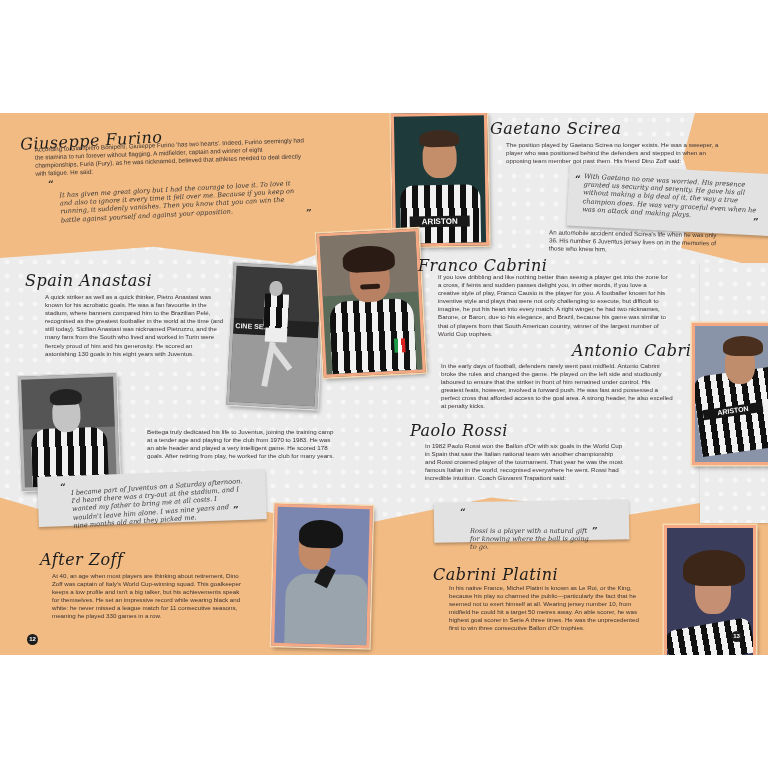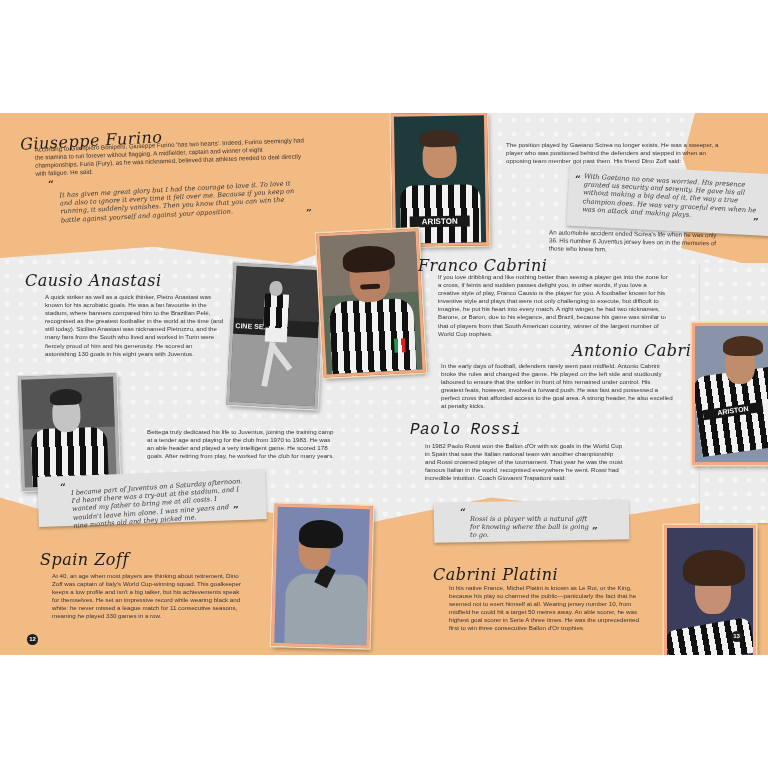--- a/index.html
+++ b/index.html
@@ -35,20 +35,21 @@
   <div class="quote" style="left:60px; top:72px; width:245px; transform:rotate(-3deg);">It has given me great glory but I had the courage to love it. To love it and also to ignore it every time it fell over me. Because if you keep on running, it suddenly vanishes. Then you know that you can win the battle against yourself and against your opposition.</div>
   <div class="qm" style="left:306px; top:94px;">”</div>
 
   <div class="photo" style="left:392px; top:0; width:90px; height:127px; background:#1f3a3a; transform:rotate(-1deg);">
     <div class="stripes" style="position:absolute; left:5px; right:5px; bottom:0; height:58px; border-radius:14px 14px 0 0;"></div>
     <div style="position:absolute; left:14px; bottom:16px; width:60px; height:11px; background:#1a1a1a; color:#fff; font-size:8px; font-weight:bold; text-align:center; line-height:11px;">ARISTON</div>
     <div class="face" style="left:28px; top:20px; width:34px; height:42px; background:#c58e6a;"></div>
     <div class="hair" style="left:25px; top:14px; width:40px; height:17px; background:#3e2a1e;"></div>
   </div>
 
+  <div class="name" style="left:490px; top:6px;">Gaetano Scirea</div>
   <div class="body" style="left:506px; top:28px; width:225px;">The position played by Gaetano Scirea no longer exists. He was a sweeper, a player who was positioned behind the defenders and stepped in when an opposing team member got past them. His friend Dino Zoff said:</div>
   <div class="strip" style="left:568px; top:56px; width:210px; height:62px; transform:rotate(3deg);"></div>
   <div class="qm" style="left:575px; top:60px;">“</div>
   <div class="quote" style="left:583px; top:64px; width:178px; transform:rotate(3deg);">With Gaetano no one was worried. His presence granted us security and serenity. He gave his all without making a big deal of it, the way a true champion does. He was very graceful even when he was on attack and making plays.</div>
   <div class="qm" style="left:753px; top:103px;">”</div>
   <div class="body" style="left:549px; top:117px; width:175px; transform:rotate(1deg);">An automobile accident ended Scirea's life when he was only 36. His number 6 Juventus jersey lives on in the memories of those who knew him.</div>
 
   <div class="photo" style="left:230px; top:152px; width:85px; height:136px; background:#6b6b6b; transform:rotate(3deg); filter:grayscale(1);">
     <div style="position:absolute; left:0; right:0; top:0; height:55px; background:#3a3a3a;"></div>
     <div style="position:absolute; left:0; right:0; top:52px; height:16px; background:#222; color:#eee; font-size:7px; font-weight:bold; line-height:16px; padding-left:2px;">CINE SERENO</div>
@@ -62,21 +63,21 @@
 
   <div class="photo" style="left:320px; top:118px; width:96px; height:138px; background:#5a6b5a; transform:rotate(-3deg);">
     <div style="position:absolute; left:0; right:0; top:0; height:60px; background:#7e7468;"></div>
     <div class="stripes" style="position:absolute; left:6px; right:6px; bottom:0; height:72px; border-radius:18px 18px 0 0;"></div>
     <div style="position:absolute; right:16px; bottom:18px; width:11px; height:14px; background:linear-gradient(90deg,#1e9a48 33%,#fff 33% 66%,#d22 66%);"></div>
     <div class="face" style="left:28px; top:20px; width:40px; height:48px; background:#b98164;"></div>
     <div class="hair" style="left:22px; top:12px; width:52px; height:26px; background:#2a1c14;"></div>
     <div style="position:absolute; left:38px; top:50px; width:20px; height:5px; background:#2a1c14; border-radius:3px;"></div>
   </div>
 
-  <div class="name" style="left:25px; top:158px;">Causio Anastasi</div>
+  <div class="name" style="left:25px; top:158px;">Spain Anastasi</div>
   <div class="body" style="left:45px; top:180px; width:180px;">A quick striker as well as a quick thinker, Pietro Anastasi was known for his acrobatic goals. He was a fan favourite in the stadium, where banners compared him to the Brazilian Pelé, recognised as the greatest footballer in the world at the time (and still today). Sicilian Anastasi was nicknamed Pietruzzu, and the many fans from the South who lived and worked in Turin were fiercely proud of him and his generosity. He scored an astonishing 130 goals in his eight years with Juventus.</div>
 
   <div class="name" style="left:418px; top:143px;">Franco Cabrini</div>
   <div class="body" style="left:438px; top:160px; width:232px;">If you love dribbling and like nothing better than seeing a player get into the zone for a cross, if feints and sudden passes delight you, in other words, if you love a creative style of play, Franco Causio is the player for you. A footballer known for his inventive style and plays that were not only challenging to execute, but difficult to imagine, he put his heart into every match. A right winger, he had two nicknames, Barone, or Baron, due to his elegance, and Brazil, because his game was similar to that of players from that South American country, winner of the largest number of World Cup trophies.</div>
 
   <div class="name" style="left:572px; top:228px;">Antonio Cabrini</div>
   <div class="body" style="left:441px; top:249px; width:232px;">In the early days of football, defenders rarely went past midfield. Antonio Cabrini broke the rules and changed the game. He played on the left side and studiously laboured to ensure that the striker in front of him remained under control. His greatest feats, however, involved a forward push. He was fast and possessed a perfect cross that afforded access to the goal area. A strong header, he also excelled at penalty kicks.</div>
 
   <div class="photo" style="left:692px; top:210px; width:80px; height:136px; background:#8a94a8;">
     <div class="stripes" style="position:absolute; left:2px; right:0; bottom:10px; height:80px; border-radius:14px 0 0 0; transform:rotate(-8deg);"></div>
@@ -91,35 +92,35 @@
     <div class="face" style="left:30px; top:18px; width:28px; height:36px; background:#c4c4c4;"></div>
     <div class="hair" style="left:28px; top:11px; width:32px; height:16px; background:#222;"></div>
   </div>
 
   <div class="body" style="left:147px; top:315px; width:190px;">Bettega truly dedicated his life to Juventus, joining the training camp at a tender age and playing for the club from 1970 to 1983. He was an able header and played a very intelligent game. He scored 178 goals. After retiring from play, he worked for the club for many years.</div>
   <div class="strip" style="left:38px; top:360px; width:228px; height:50px; transform:rotate(-2deg);"></div>
   <div class="qm" style="left:60px; top:368px;">“</div>
   <div class="quote" style="left:72px; top:370px; width:172px; transform:rotate(-4deg);">I became part of Juventus on a Saturday afternoon. I'd heard there was a try-out at the stadium, and I wanted my father to bring me at all costs. I wouldn't leave him alone. I was nine years and nine months old and they picked me.</div>
   <div class="qm" style="left:233px; top:391px;">”</div>
 
-  <div class="name" style="left:410px; top:308px;font-family:Liberation Mono, monospace;">Paolo Rossi</div>
+  <div class="name" style="left:410px; top:308px;">Paolo Rossi</div>
   <div class="body" style="left:425px; top:329px; width:200px;">In 1982 Paolo Rossi won the Ballon d'Or with six goals in the World Cup in Spain that saw the Italian national team win another championship and Rossi crowned player of the tournament. That year he was the most famous Italian in the world, recognised everywhere he went. Rossi had incredible intuition. Coach Giovanni Trapattoni said:</div>
   <div class="strip" style="left:434px; top:388px; width:195px; height:40px; transform:rotate(-1deg);"></div>
   <div class="qm" style="left:460px; top:393px;">“</div>
-  <div class="quote" style="left:470px; top:402px; width:125px;">Rossi is a player with a natural gift for knowing where the ball is going to go.</div>
+  <div class="quote" style="left:470px; top:414px; width:125px;">Rossi is a player with a natural gift for knowing where the ball is going to go.</div>
   <div class="qm" style="left:592px; top:412px;">”</div>
 
   <div class="photo" style="left:273px; top:392px; width:92px; height:136px; background:#7a86b0; transform:rotate(1.5deg);">
     <div style="position:absolute; left:10px; right:0; bottom:0; height:70px; background:#9aa4ad; border-radius:22px 16px 0 0;"></div>
     <div style="position:absolute; left:42px; top:58px; width:14px; height:20px; background:#1a1a1a; transform:rotate(25deg);"></div>
     <div class="face" style="left:22px; top:20px; width:32px; height:42px; background:#c28a66;"></div>
     <div class="hair" style="left:22px; top:12px; width:44px; height:28px; background:#151515;"></div>
   </div>
 
-  <div class="name" style="left:40px; top:437px;">Spain Zoff</div>
+  <div class="name" style="left:40px; top:437px;">After Zoff</div>
   <div class="body" style="left:52px; top:459px; width:193px;">At 40, an age when most players are thinking about retirement, Dino Zoff was captain of Italy's World Cup-winning squad. This goalkeeper keeps a low profile and isn't a big talker, but his achievements speak for themselves. He set an impressive record while wearing black and white: he never missed a league match for 11 consecutive seasons, meaning he played 330 games in a row.</div>
 
   <div class="name" style="left:433px; top:452px;">Cabrini Platini</div>
   <div class="body" style="left:449px; top:471px; width:190px;">In his native France, Michel Platini is known as Le Roi, or the King, because his play so charmed the public—particularly the fact that he seemed not to exert himself at all. Wearing jersey number 10, from midfield he could hit a target 50 metres away. An able scorer, he was highest goal scorer in Serie A three times. He was the unprecedented first to win three consecutive Ballon d'Or trophies.</div>
 
   <div class="photo" style="left:664px; top:412px; width:86px; height:132px; background:#3a3e5c;">
     <div class="stripes" style="position:absolute; left:0; right:0; bottom:0; height:36px; border-radius:10px 10px 0 0; transform:rotate(-10deg);"></div>
     <div class="face" style="left:28px; top:38px; width:36px; height:48px; background:#c48f72;"></div>
     <div class="hair" style="left:16px; top:22px; width:62px; height:36px; background:#3b2618;"></div>
   </div>

